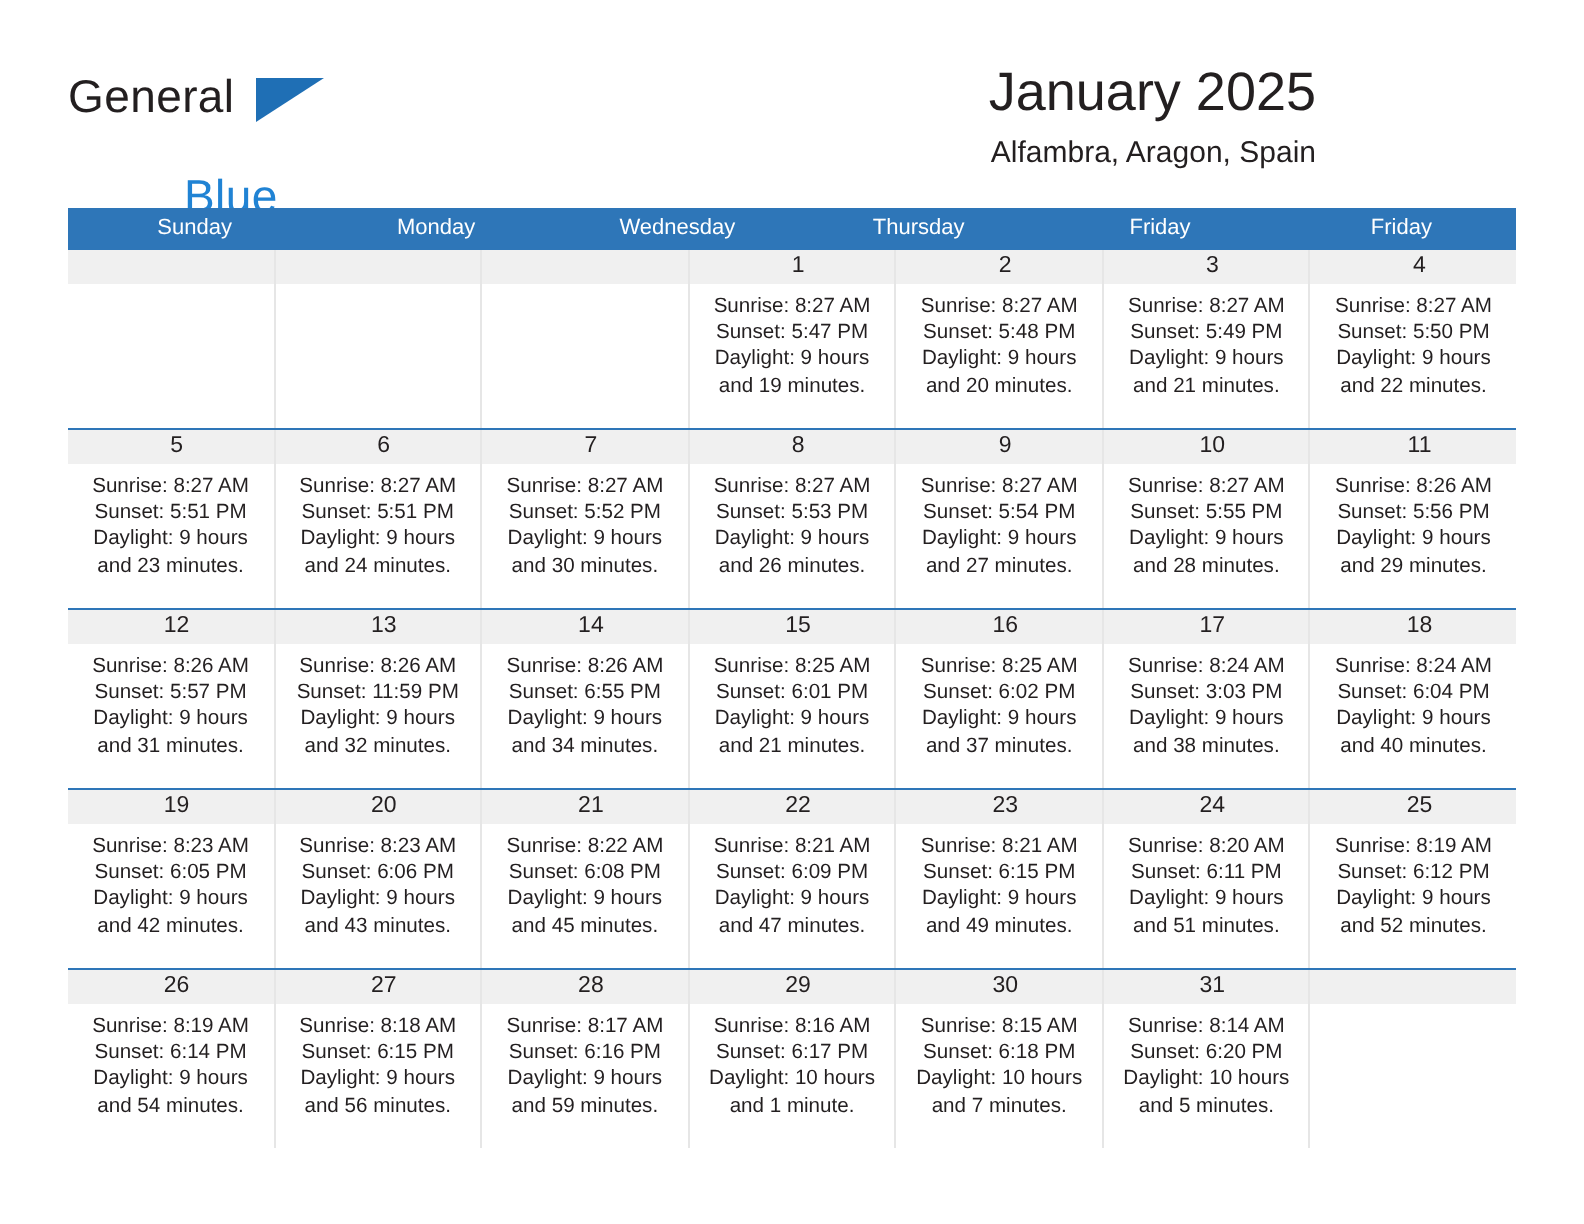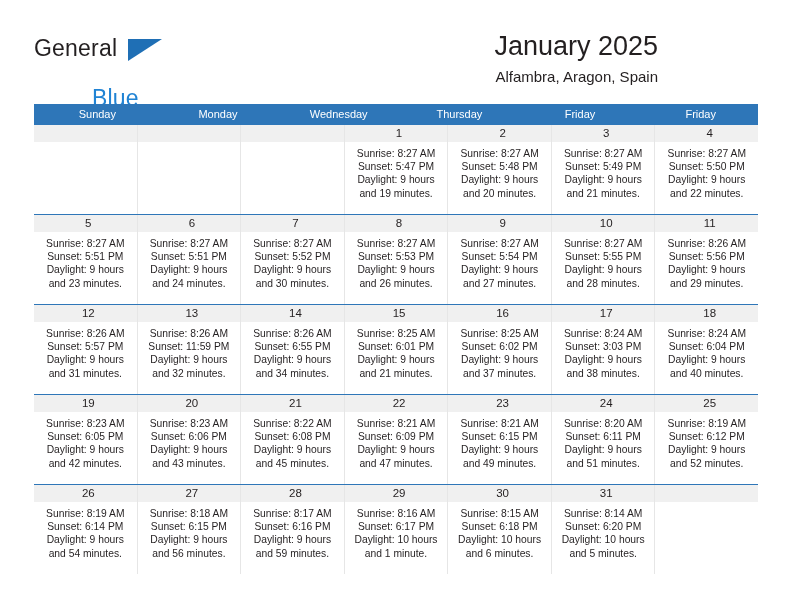--- a/index.html
+++ b/index.html
@@ -533,21 +533,21 @@
               </div>
             </div>
             <div class="day-cell">
               <div class="day-num-strip">
                 <span class="day-num">30</span>
               </div>
               <div class="day-info">
                 <div>Sunrise: 8:15 AM</div>
                 <div>Sunset: 6:18 PM</div>
                 <div>Daylight: 10 hours</div>
-                <div>and 6 minutes.</div>
+                <div>and 7 minutes.</div>
               </div>
             </div>
             <div class="day-cell">
               <div class="day-num-strip">
                 <span class="day-num">31</span>
               </div>
               <div class="day-info">
                 <div>Sunrise: 8:14 AM</div>
                 <div>Sunset: 6:20 PM</div>
                 <div>Daylight: 10 hours</div>

